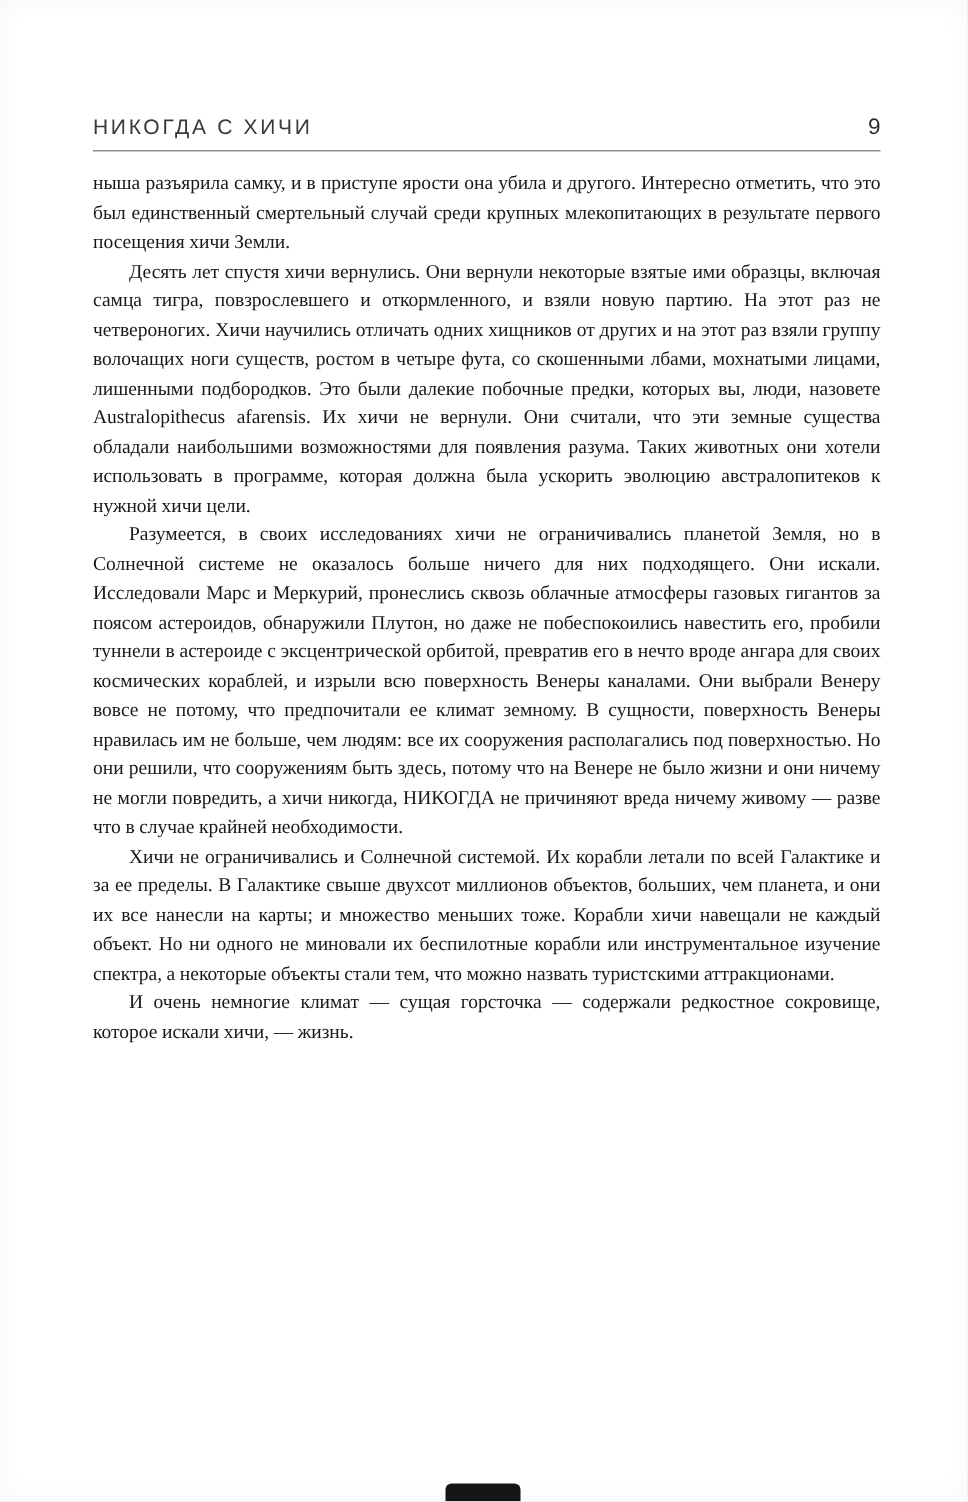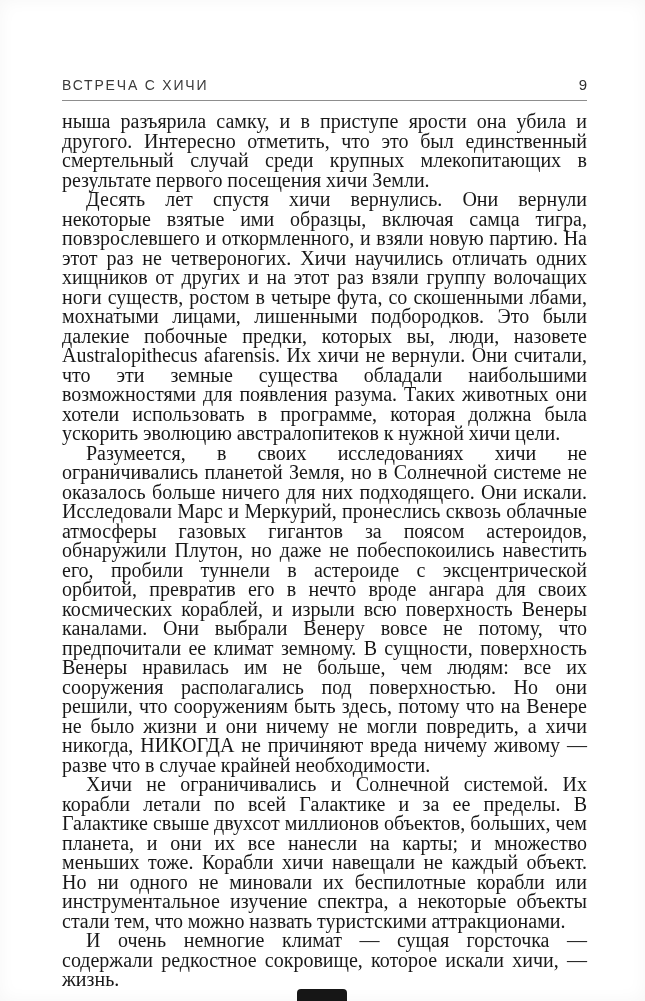--- a/index.html
+++ b/index.html
@@ -44,21 +44,21 @@
     top: 100px;
     left: 62px;
     right: 58px;
     border-top: 1px solid #8d8d8d;
   }
   .body-text {
     position: absolute;
     top: 112px;
     left: 62px;
     width: 525px;
-    font-size: 20px;
+    font-size: 13px;
     line-height: 19.5px;
     text-align: justify;
     hyphens: auto;
     -webkit-hyphens: auto;
     word-spacing: -0.2px;
     color: #181818;
   }
   .para { text-indent: 24px; }
   .para.no-indent { text-indent: 0; }
   .bottom-marker {
@@ -70,21 +70,21 @@
     background: #161616;
     border-radius: 4px 4px 0 0;
   }
 </style>
 </head>
 <body>
 
 <div class="page">
 
   <div class="running-header">
-    <span class="header-title">ВСТРЕЧА С ХИЧИ</span>
+    <span class="header-title">НИКОГДА С ХИЧИ</span>
     <span class="page-number">9</span>
   </div>
 
   <div class="header-rule"></div>
 
   <div class="body-text">
     <p class="para no-indent">ныша разъярила самку, и в приступе ярости она убила и другого. Интересно отметить, что это был единственный смертельный случай среди крупных млекопитающих в результате первого посещения хичи Земли.</p>
     <p class="para">Десять лет спустя хичи вернулись. Они вернули некоторые взятые ими образцы, включая самца тигра, повзрослевшего и откормленного, и взяли новую партию. На этот раз не четвероногих. Хичи научились отличать одних хищников от других и на этот раз взяли группу волочащих ноги существ, ростом в четыре фута, со скошенными лбами, мохнатыми лицами, лишенными подбородков. Это были далекие побочные предки, которых вы, люди, назовете Australopithecus afarensis. Их хичи не вернули. Они считали, что эти земные существа обладали наибольшими возможностями для появления разума. Таких животных они хотели использовать в программе, которая должна была ускорить эволюцию австралопитеков к нужной хичи цели.</p>
     <p class="para">Разумеется, в своих исследованиях хичи не ограничивались планетой Земля, но в Солнечной системе не оказалось больше ничего для них подходящего. Они искали. Исследовали Марс и Меркурий, пронеслись сквозь облачные атмосферы газовых гигантов за поясом астероидов, обнаружили Плутон, но даже не побеспокоились навестить его, пробили туннели в астероиде с эксцентрической орбитой, превратив его в нечто вроде ангара для своих космических кораблей, и изрыли всю поверхность Венеры каналами. Они выбрали Венеру вовсе не потому, что предпочитали ее климат земному. В сущности, поверхность Венеры нравилась им не больше, чем людям: все их сооружения располагались под поверхностью. Но они решили, что сооружениям быть здесь, потому что на Венере не было жизни и они ничему не могли повредить, а хичи никогда, НИКОГДА не причиняют вреда ничему живому — разве что в случае крайней необходимости.</p>
     <p class="para">Хичи не ограничивались и Солнечной системой. Их корабли летали по всей Галактике и за ее пределы. В Галактике свыше двухсот миллионов объектов, больших, чем планета, и они их все нанесли на карты; и множество меньших тоже. Корабли хичи навещали не каждый объект. Но ни одного не миновали их беспилотные корабли или инструментальное изучение спектра, а некоторые объекты стали тем, что можно назвать туристскими аттракционами.</p>

